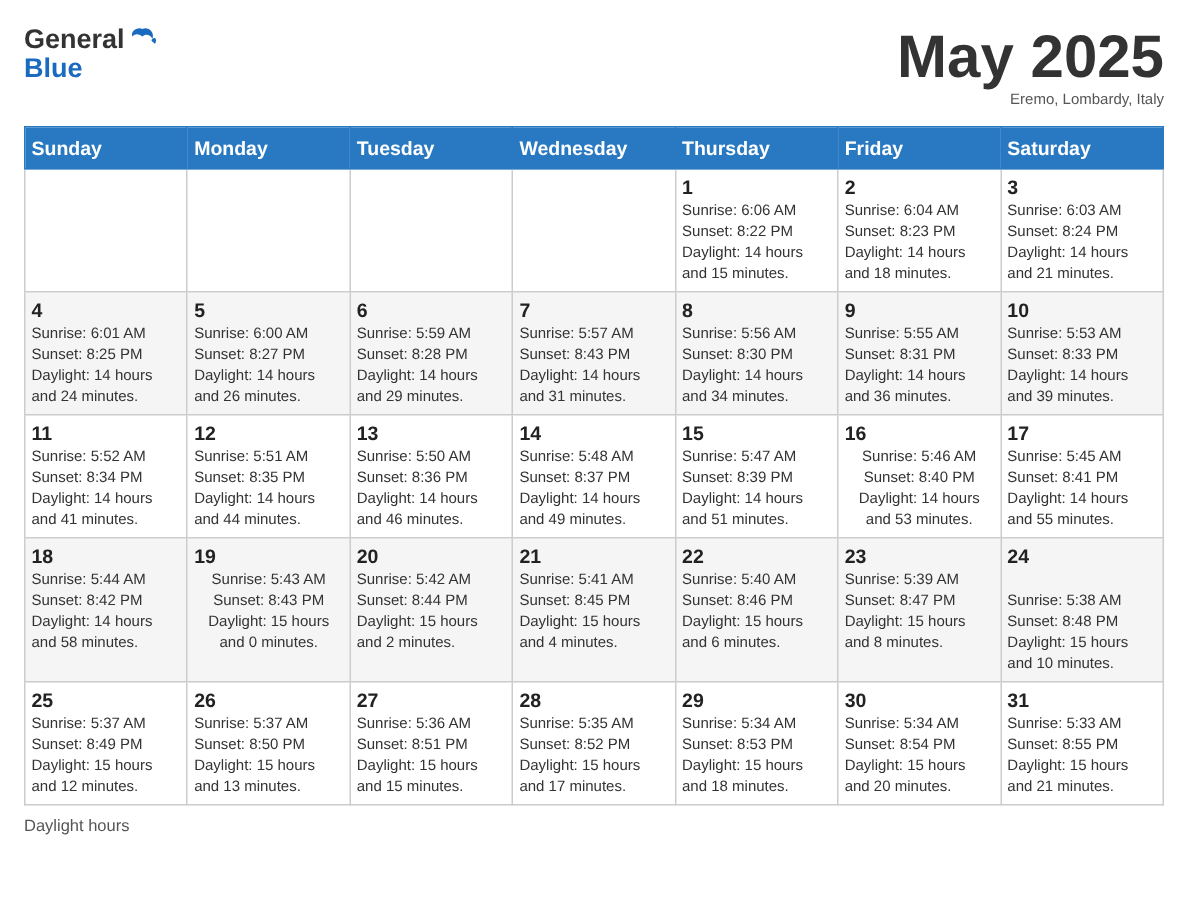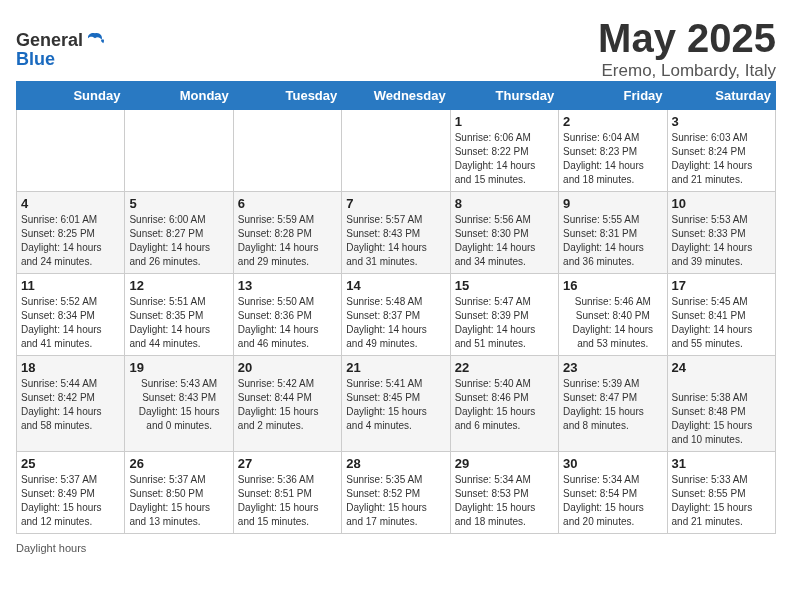--- a/index.html
+++ b/index.html
@@ -6,21 +6,22 @@
     body {
       font-family: Arial, sans-serif;
       background: #fff;
       width: 792px;
       min-height: 612px;
       padding: 16px;
     }
     .header-area {
       display: flex;
       justify-content: space-between;
-      align-items: center;
+      align-items: flex-start;
+      margin-bottom: 12px;
     }
     .logo {
       display: flex;
       align-items: center;
       gap: 4px;
     }
     .logo-text-general {
       font-size: 18px;
       font-weight: bold;
       color: #333;
@@ -38,33 +39,33 @@
     }
     .title-area {
       text-align: right;
     }
     .main-title {
       font-size: 40px;
       font-weight: bold;
       color: #333;
     }
     .subtitle {
-      font-size: 17px;
+      font-size: 10px;
       color: #555;
     }
     .calendar {
       width: 100%;
       border-collapse: collapse;
       font-size: 11px;
     }
     .calendar th {
       background-color: #2979c2;
       color: #fff;
       padding: 6px 4px;
-      text-align: right;
+      text-align: left;
       font-size: 13px;
       font-weight: bold;
       border: 1px solid #2979c2;
     }
     .calendar td {
       border: 1px solid #ccc;
       vertical-align: top;
       padding: 4px;
       width: calc(100% / 7);
       min-height: 80px;

